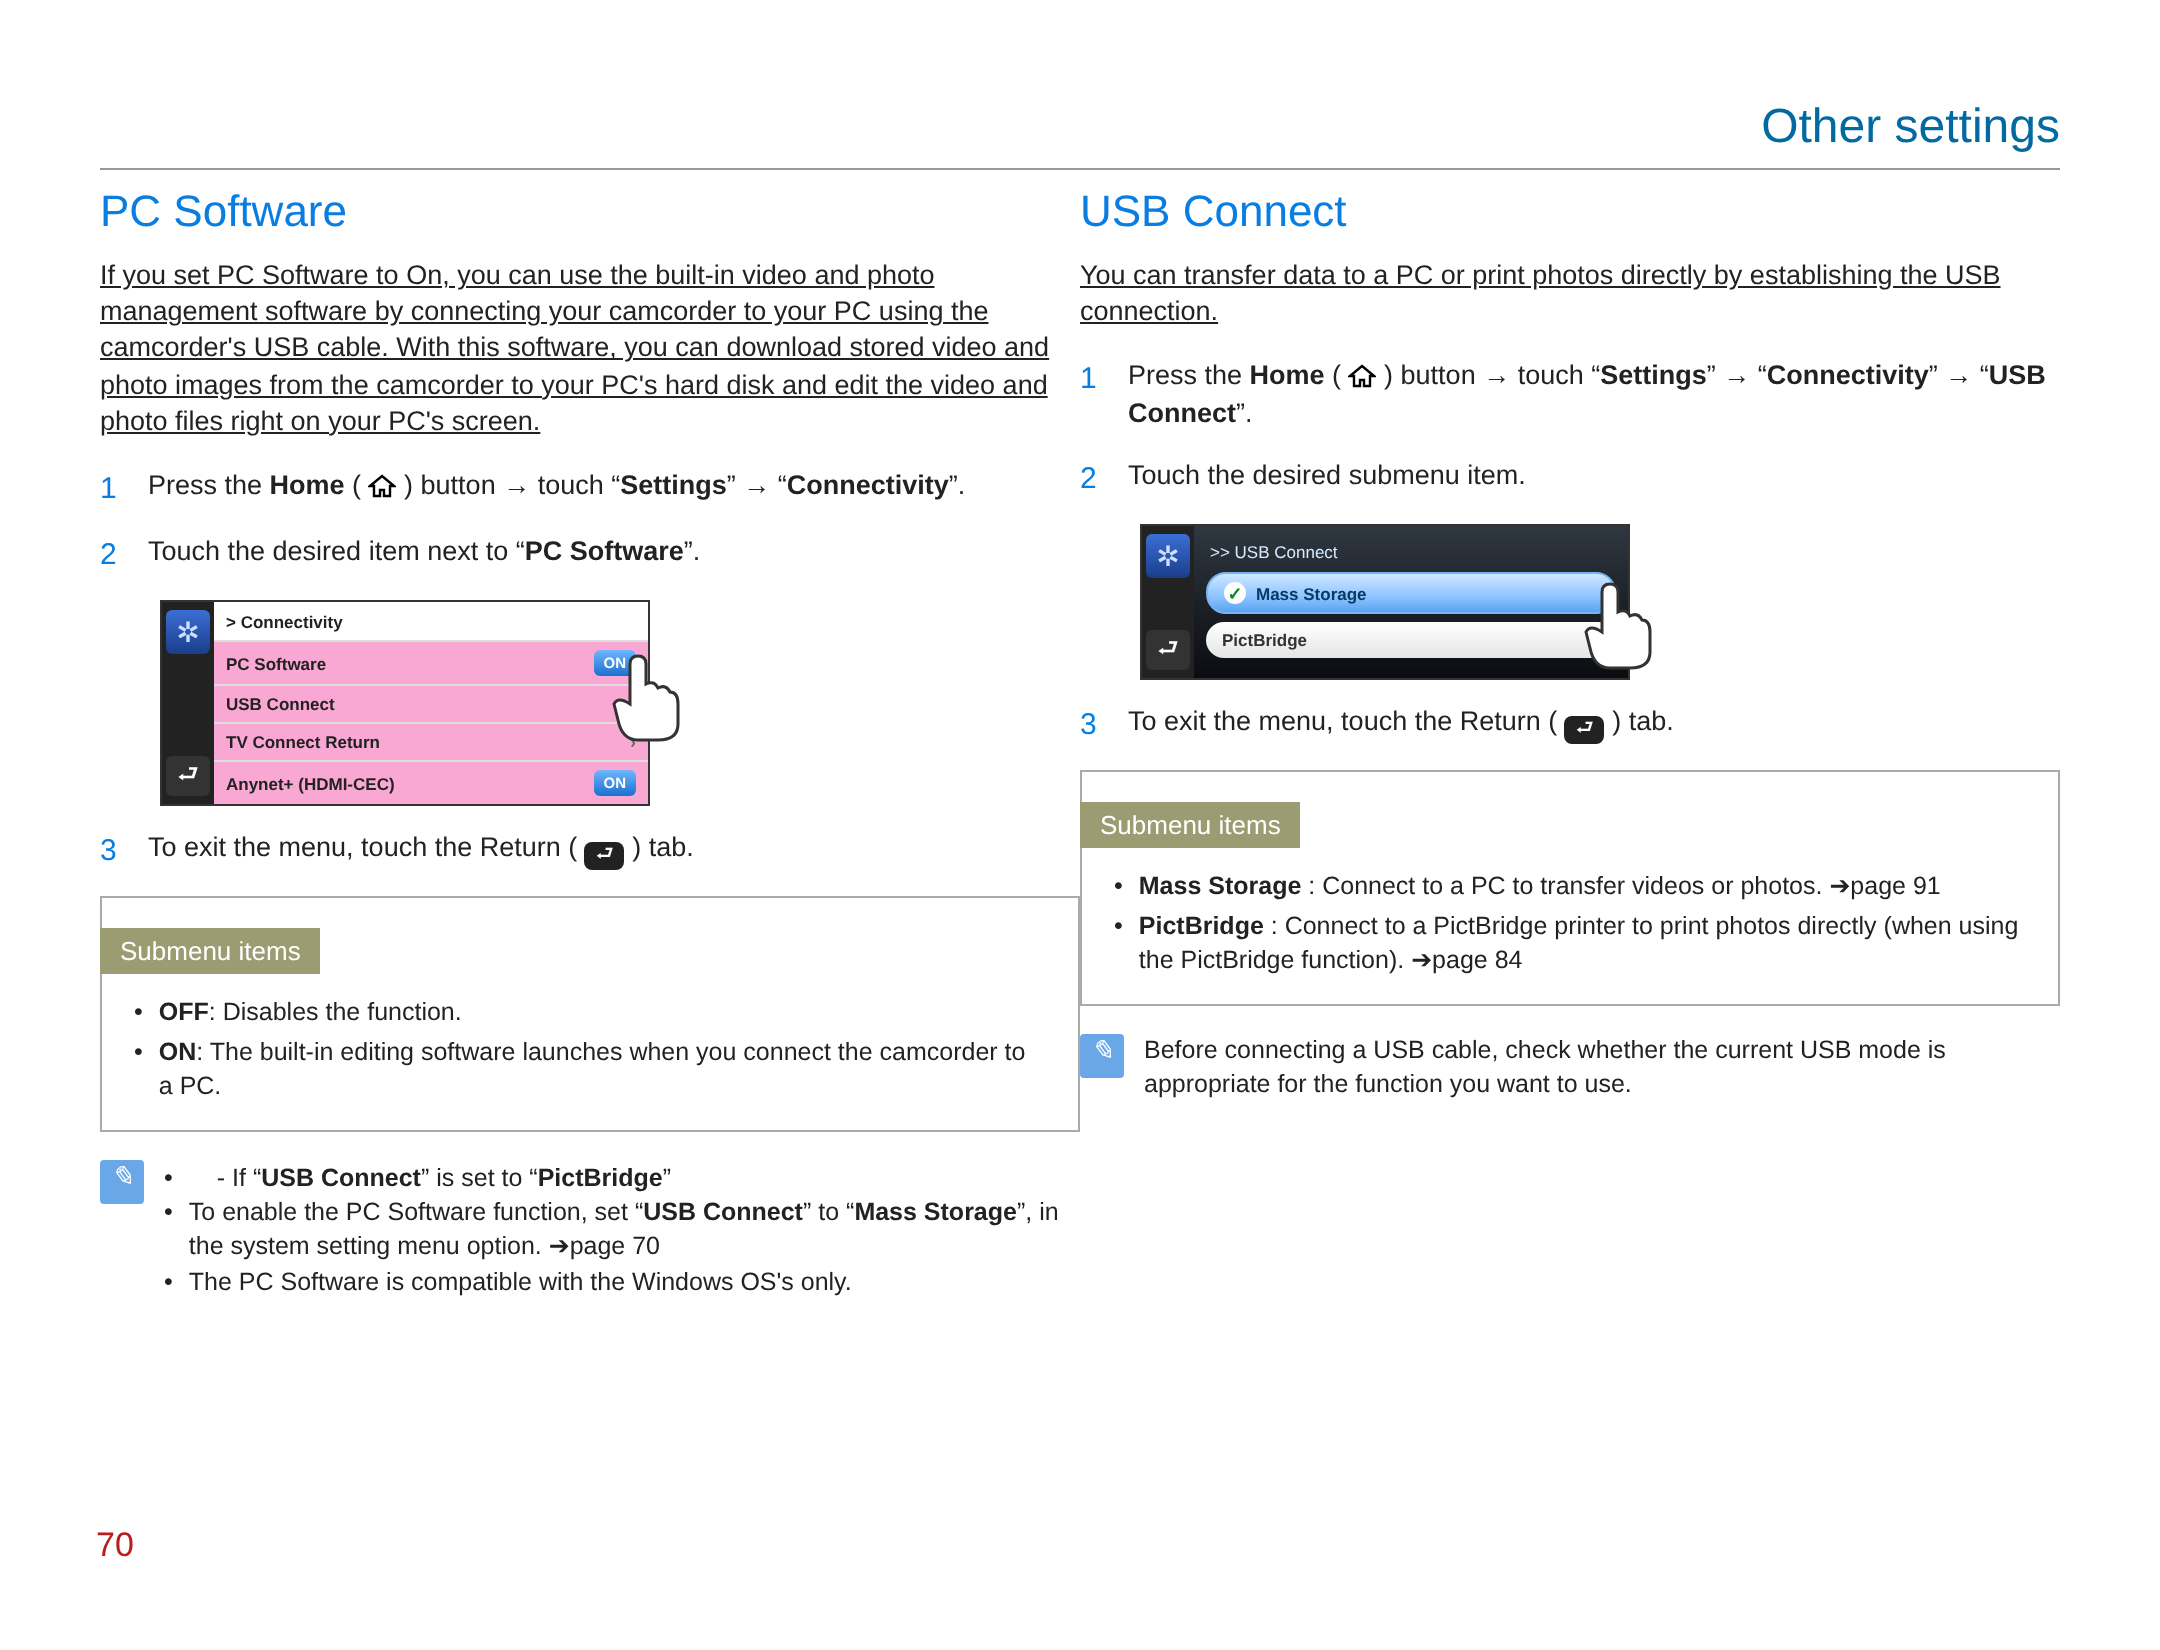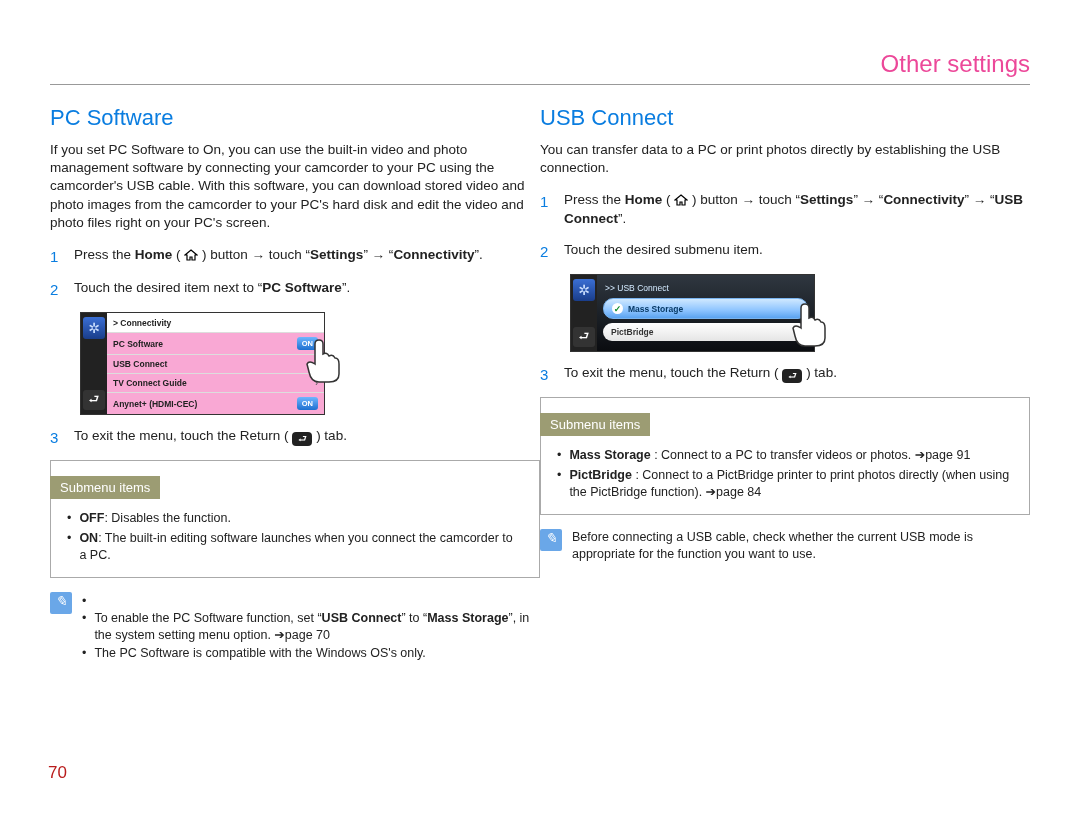--- a/index.html
+++ b/index.html
@@ -16,40 +16,41 @@
     padding: 50px 50px 30px 50px;
     position: relative;
   }
   .header-area {
     text-align: right;
     border-bottom: 1px solid #999;
     padding-bottom: 6px;
   }
   .header-title {
     font-size: 24px;
-    color: #ec4899;
+    color: #0369a1;
     margin-top: 16px;
   }
   .columns {
     display: flex;
-    margin-top: 20px;
+    margin-top: 8px;
   }
   .col {
     flex: 1;
     font-size: 13.5px;
     color: #222;
   }
   .section-title {
     font-size: 22px;
     color: #0a7de0;
     margin-bottom: 10px;
   }
   .intro {
     line-height: 1.35;
     margin-bottom: 14px;
+    text-decoration: underline;
   }
   .step {
     display: flex;
     gap: 10px;
     margin: 12px 0;
     line-height: 1.4;
   }
   .step-num {
     color: #0a7de0;
     font-size: 15px;
@@ -252,21 +253,21 @@
             <div class="ss-crumb">&gt; Connectivity</div>
             <div class="ss-row">
               <span>PC Software</span>
               <span class="ss-badge-on">ON</span>
             </div>
             <div class="ss-row">
               <span>USB Connect</span>
               <span></span>
             </div>
             <div class="ss-row">
-              <span>TV Connect Guide</span>
+              <span>TV Connect Return</span>
               <span class="ss-chevron">›</span>
             </div>
             <div class="ss-row">
               <span>Anynet+ (HDMI-CEC)</span>
               <span class="ss-badge-on">ON</span>
             </div>
           </div>
         </div>
         <span class="hand">
           <svg width="48" height="52">
@@ -295,20 +296,23 @@
             </div>
         </div>
       </div>
 
       <div class="note-row">
         <div class="note-icon">✎</div>
         <div class="note-list">
           <div class="item">
               <span>•</span>
               <div>
+            <div class="sub-indent">
+              <span>- If “</span><b>USB Connect</b><span>” is set to “</span><b>PictBridge</b><span>”</span>
+            </div>
           </div>
             </div>
           <div class="item">
               <span>•</span>
               <div>
             <span>To enable the PC Software function, set “</span><b>USB Connect</b><span>” to “</span><b>Mass Storage</b><span>”, in the system setting menu option. ➔page 70</span>
           </div>
             </div>
           <div class="item">
               <span>•</span>

